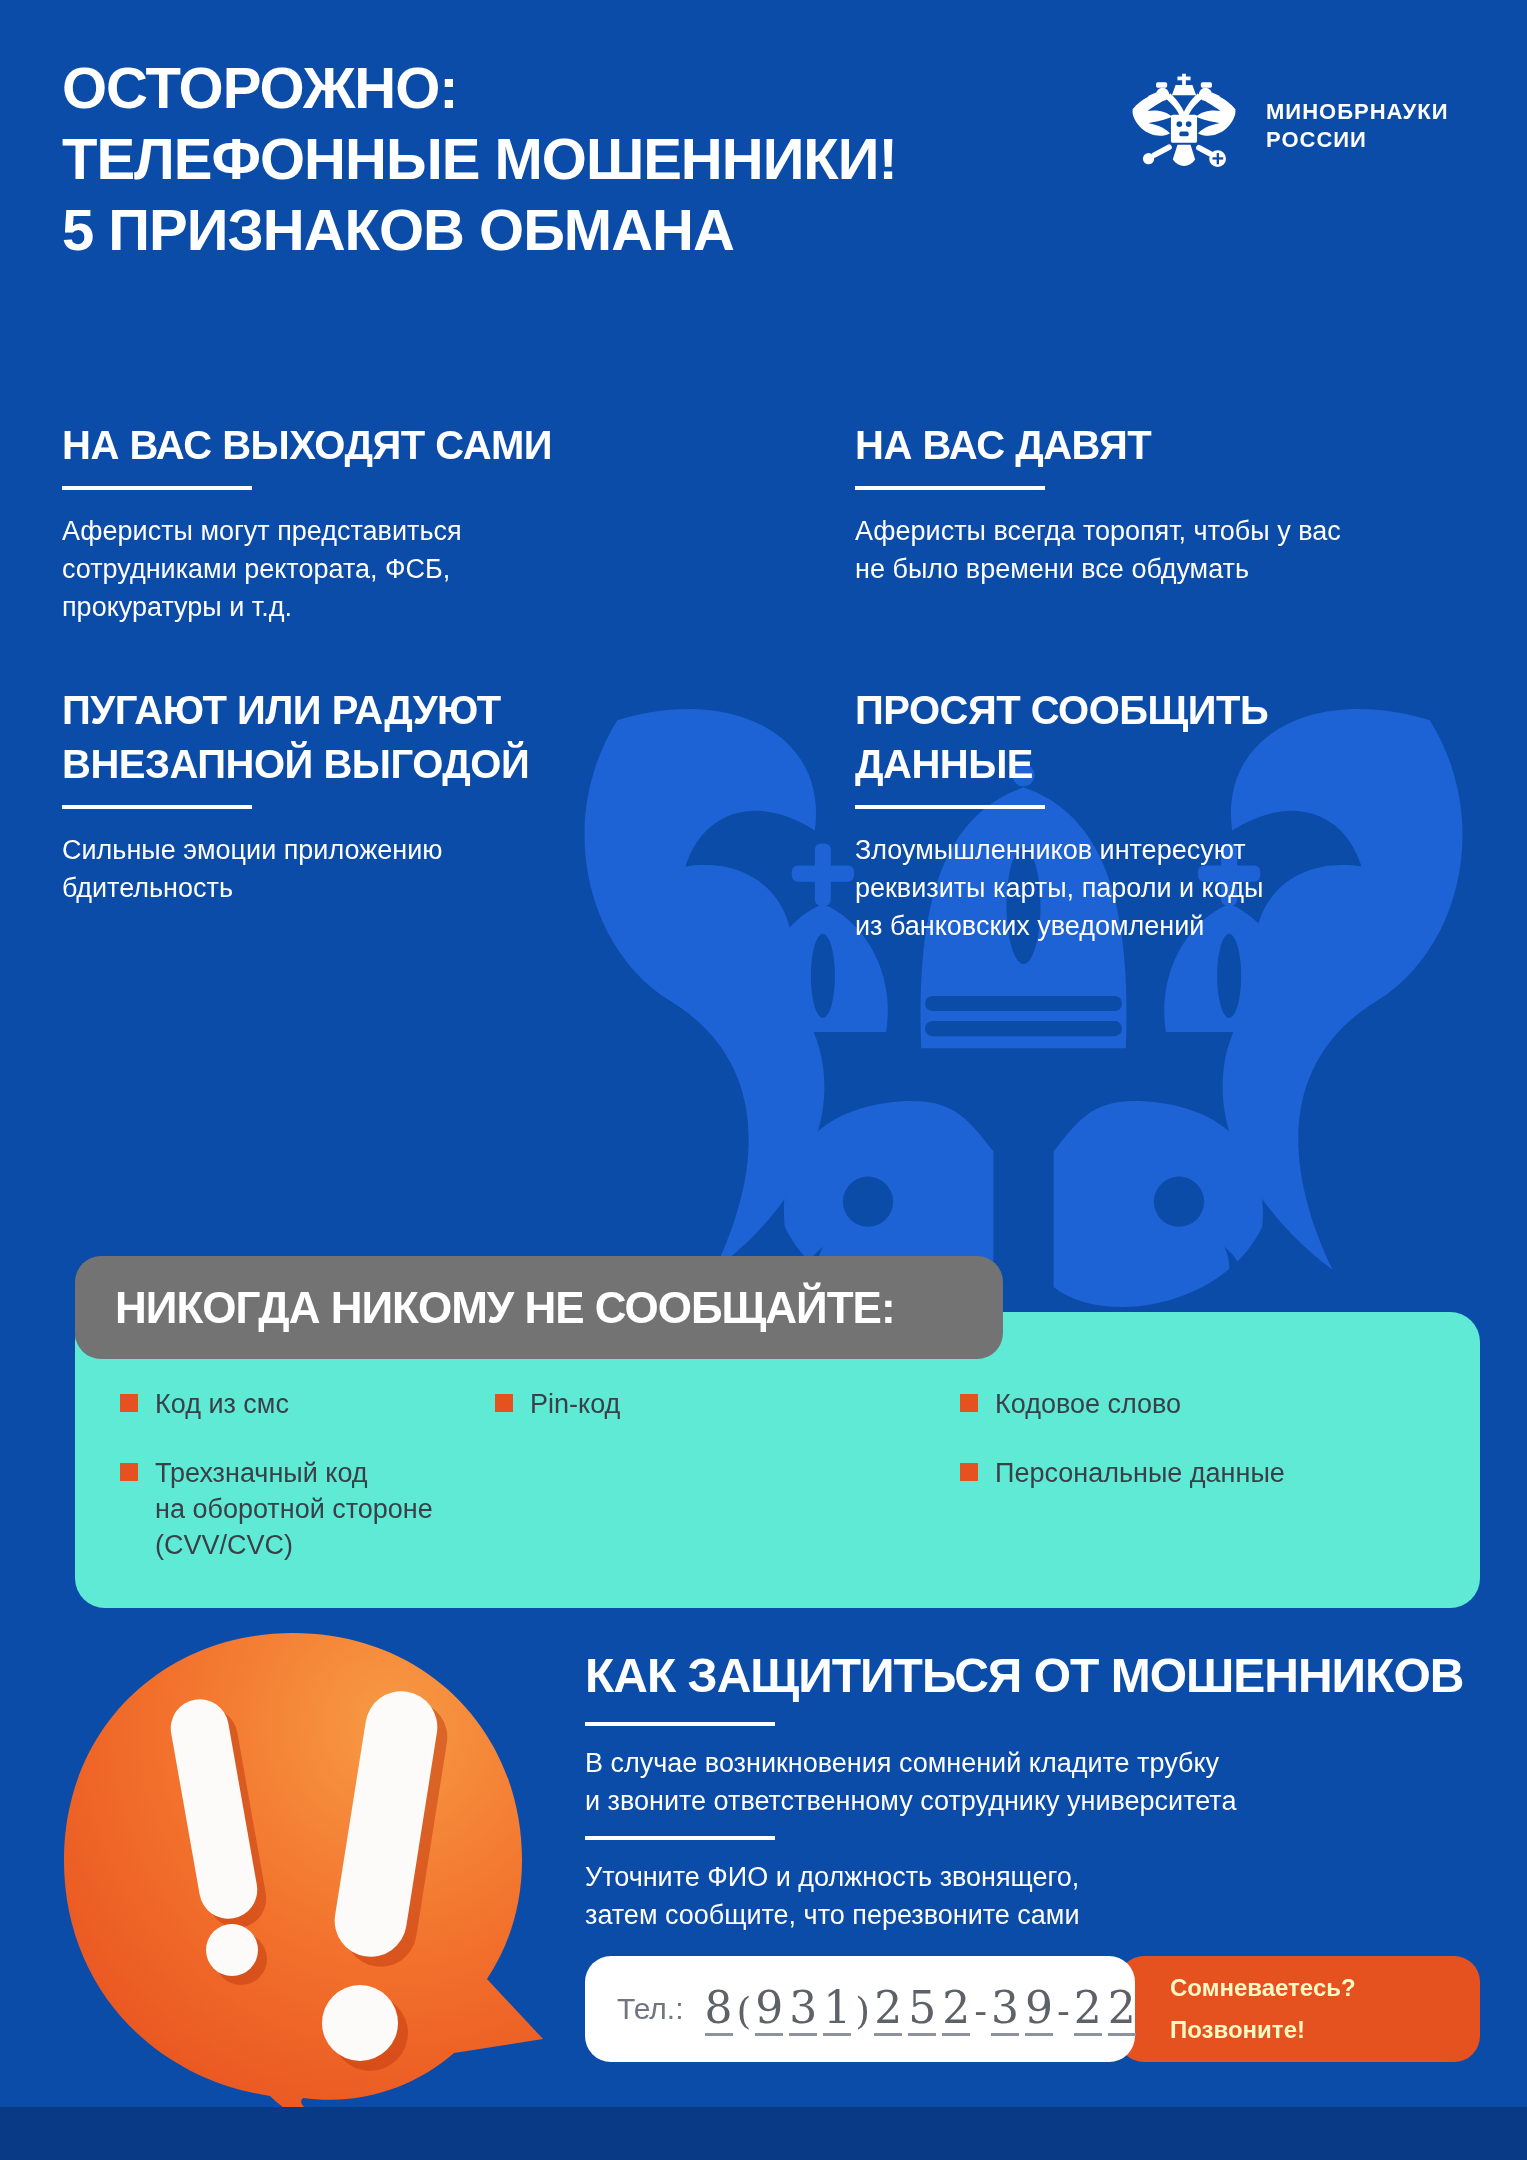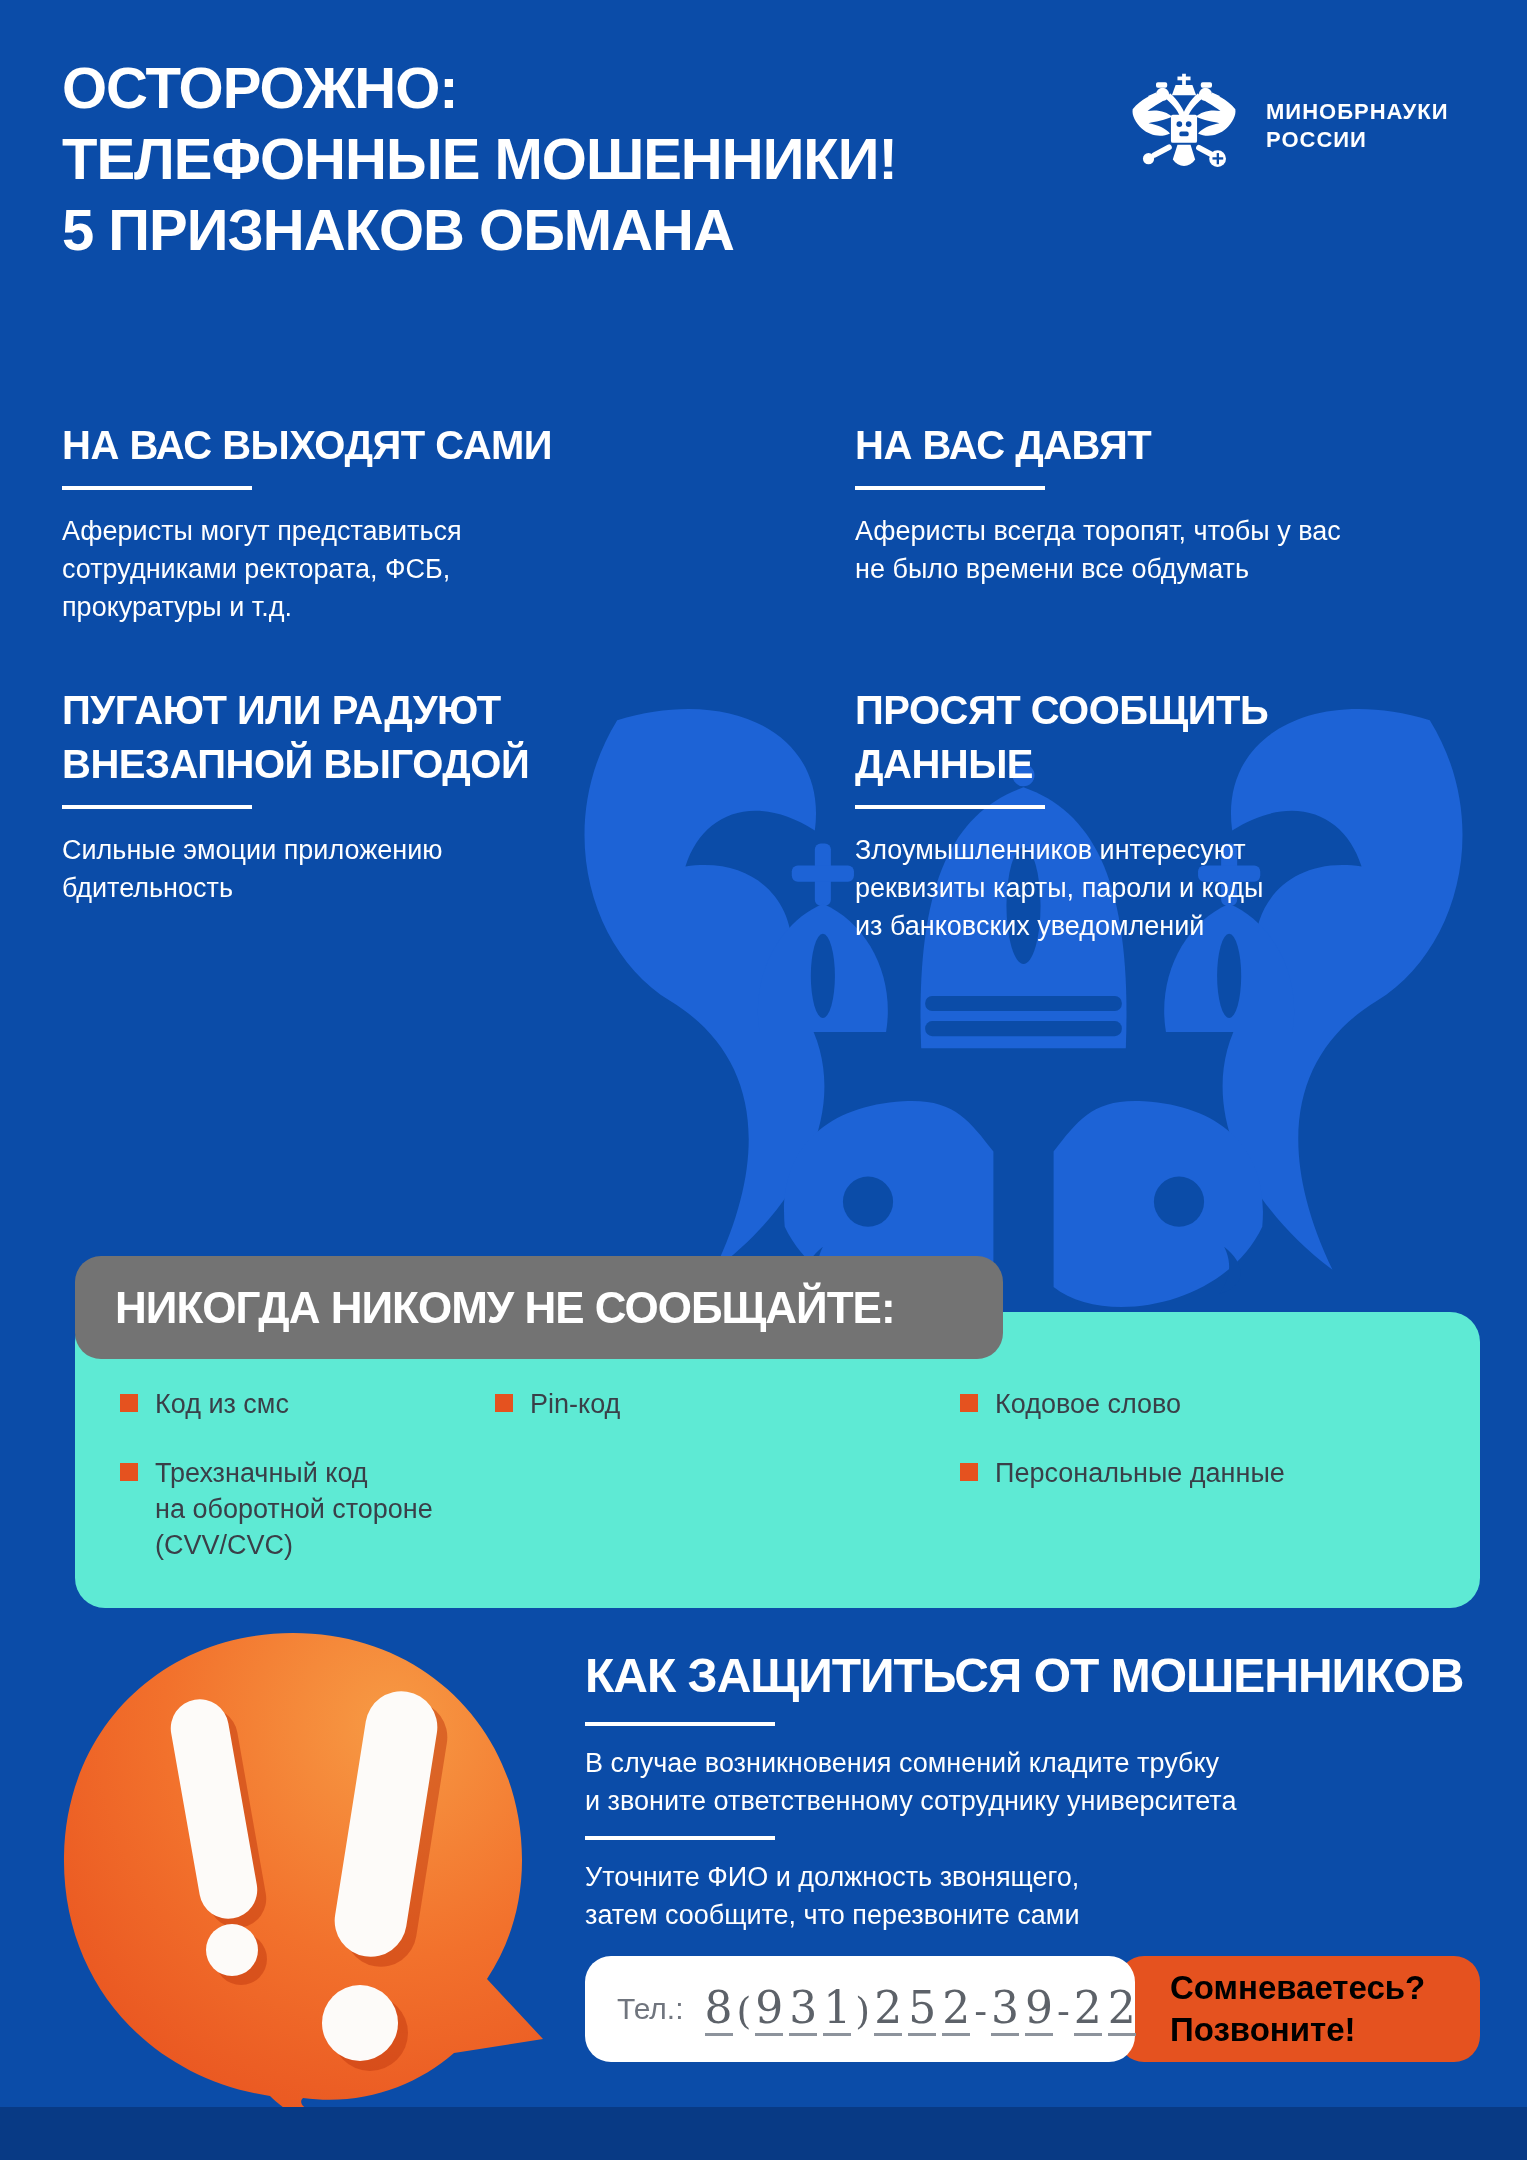--- a/index.html
+++ b/index.html
@@ -63,21 +63,21 @@
     font-family:"DejaVu Serif", serif; font-size:44px; line-height:50px; color:#5d6269;
     width:28px; text-align:center; border-bottom:3px solid #8d939c; margin:0 3px; display:inline-block;
   }
   .digits .sep{
     font-family:"DejaVu Serif", serif; font-size:38px; line-height:50px; color:#5d6269;
     margin:0 1px; display:inline-block;
   }
   .cta{
     left:1118px; top:1956px; width:362px; height:106px; background:#e5521f; border-radius:26px;
     display:flex; align-items:center; padding-left:52px; box-sizing:border-box; z-index:2;
-    font-weight:800; font-size:33px; line-height:42px; white-space:pre-line; color:#000000;
+    font-weight:800; font-size:24px; line-height:42px; white-space:pre-line; color:#fef9c3;
     border:none; cursor:pointer; font-family:"Liberation Sans", sans-serif; text-align:left;
   }
 </style>
 </head>
 <body>
 
 <div class="poster">
 
   <svg class="abs watermark" viewBox="0 0 1000 630" aria-hidden="true">
     <g fill="#1d63d6">

